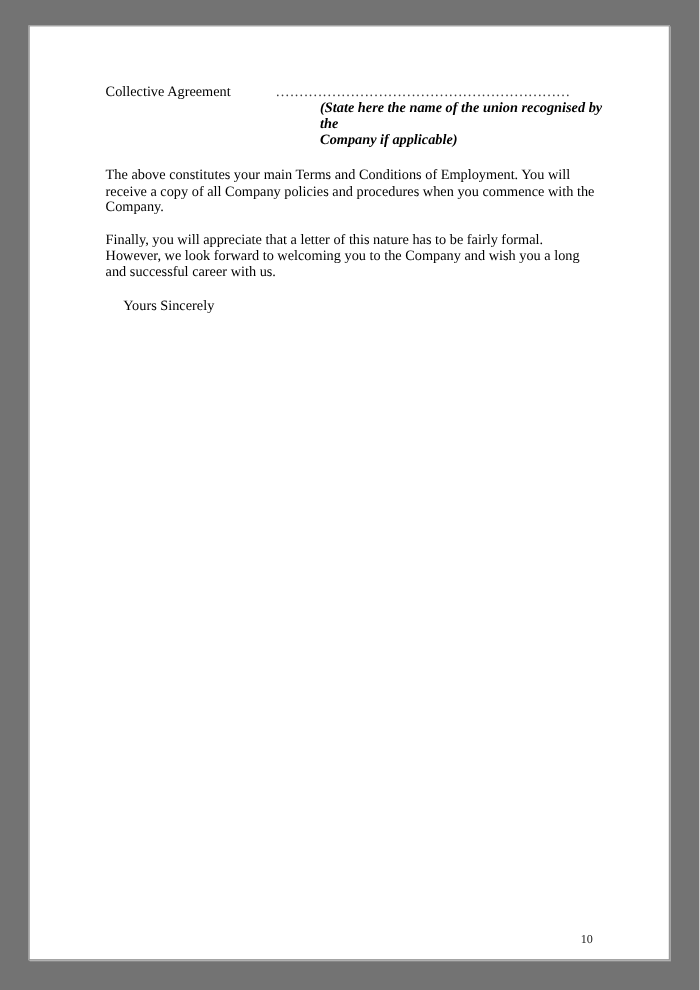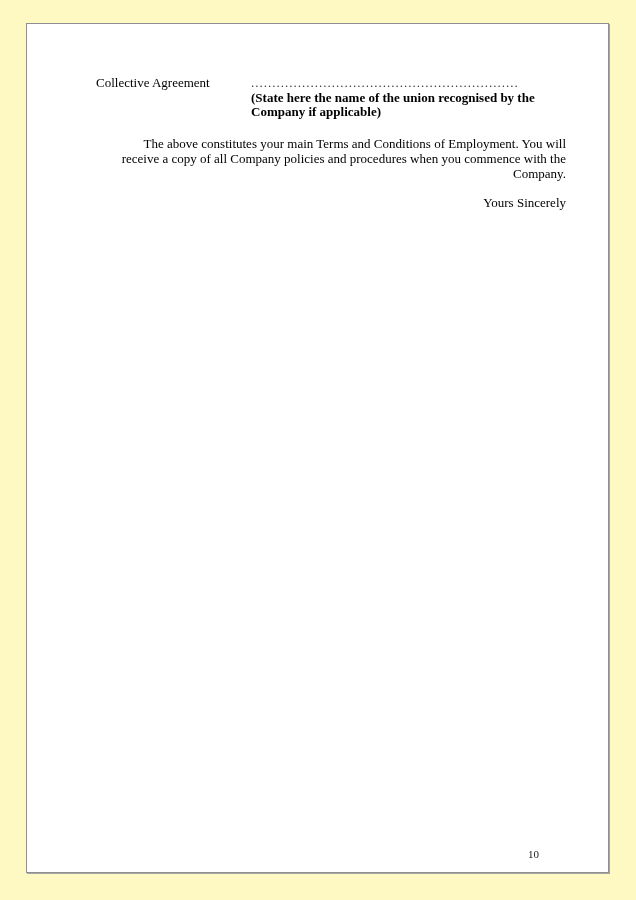--- a/index.html
+++ b/index.html
@@ -8,21 +8,21 @@
     width: 636px;
     height: 900px;
     background: #ffffff;
     font-family: "Liberation Serif", serif;
     color: #000000;
   }
   .canvas {
     position: relative;
     width: 636px;
     height: 900px;
-    background: #fef9c3;
+    background: #737373;
   }
   .page {
     position: absolute;
     left: 26px;
     top: 23px;
     width: 583px;
     height: 850px;
     background: #ffffff;
     border: 1px solid #8e8e8e;
     box-shadow: 1px 1px 0 #a6a6a6;
@@ -48,30 +48,31 @@
     flex: 1 1 auto;
     min-width: 0;
   }
   .dotted-line {
     letter-spacing: 1px;
     white-space: nowrap;
     overflow: hidden;
     color: #3a3a3a;
   }
   .union-note {
+    font-style: italic;
     font-weight: bold;
     white-space: pre-line;
+    margin-left: 40px;
   }
   .para {
     margin: 0 0 14.7px 0;
     white-space: pre-line;
-    text-align: right;
   }
   .closing {
-    margin: 0;
+    margin: 16px;
   }
   .signature-line {
     margin-top: 27px;
     letter-spacing: 0;
     color: #555555;
   }
   .page-number {
     position: absolute;
     right: 69px;
     bottom: 12px;
@@ -94,20 +95,23 @@
           <div class="union-note">(State here the name of the union recognised by the
 Company if applicable)</div>
         </div>
       </div>
 
       <p class="para">The above constitutes your main Terms and Conditions of Employment.  You will
 receive a copy of all Company policies and procedures when you commence with the
 Company.</p>
 
 
+      <p class="para">Finally, you will appreciate that a letter of this nature has to be fairly formal.
+However, we look forward to welcoming you to the Company and wish you a long
+and successful career with us.</p>
 
       <p class="para closing">Yours Sincerely</p>
 
 
     </div>
 
     <div class="page-number">10</div>
   </div>
 </div>
 

